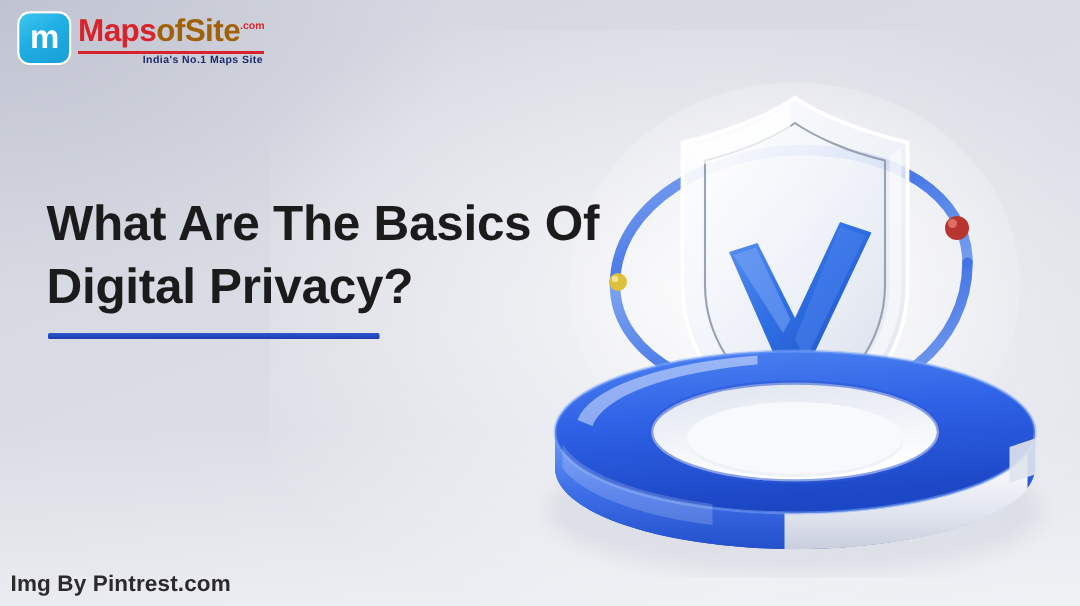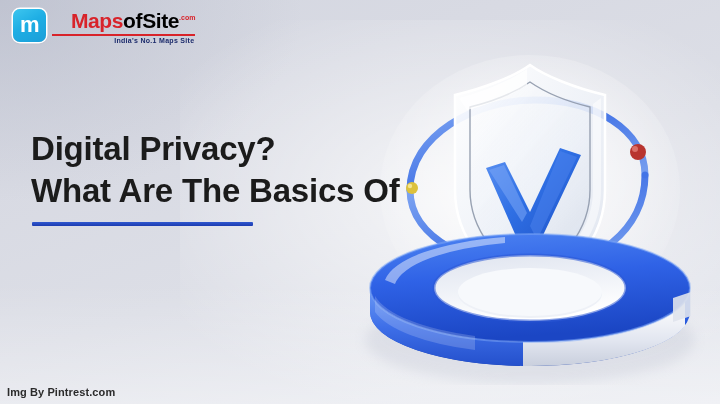--- a/index.html
+++ b/index.html
@@ -77,22 +77,22 @@
     align-items: flex-end;
     padding-top: 1px;
   }
   #logo-wordmark {
     font-size: 21px;
     font-weight: bold;
     line-height: 1.08;
     letter-spacing: -0.4px;
     white-space: nowrap;
   }
-  .lw-red { color: #d8232a; margin-left: 19px; }
-  .lw-navy { color: #000000; margin-top: 43px; }
+  .lw-red { color: #d8232a; }
+  .lw-navy { color: #a16207; margin-top: 43px; }
   #logo-tld {
     font-size: 7px;
     font-weight: bold;
     color: #d8232a;
     vertical-align: super;
     letter-spacing: 0;
   }
   #logo-rule {
     width: 100%;
     height: 2px;
@@ -129,21 +129,21 @@
     height: 4px;
     background: linear-gradient(to bottom, #2f58cf, #1c3bb0);
     border-radius: 1px;
   }
 
   
   #credit {
     position: absolute;
     left: 7px;
     bottom: 6px;
-    font-size: 11px;
+    font-size: 15px;
     font-weight: bold;
     color: #2b2b2b;
     letter-spacing: 0.1px;
   }
 
   
   #hero {
     position: absolute;
     left: 355px;
     top: 40px;
@@ -299,20 +299,20 @@
     <div id="logo-text-block">
       <div id="logo-wordmark">
         <span class="lw-red">Maps</span><span class="lw-navy">of</span><span class="lw-navy">Site</span><span id="logo-tld">.com</span>
       </div>
       <div id="logo-rule"></div>
       <div id="logo-tagline">India's No.1 Maps Site</div>
     </div>
   </div>
 
   <div id="headline">
+    <span class="hl-line">What Are The Basics Of</span>
     <span class="hl-line">Digital Privacy?</span>
-    <span class="hl-line">What Are The Basics Of</span>
   </div>
   <div id="headline-rule"></div>
 
   <div id="credit">Img By Pintrest.com</div>
 
 </div>
 
 </body></html>

